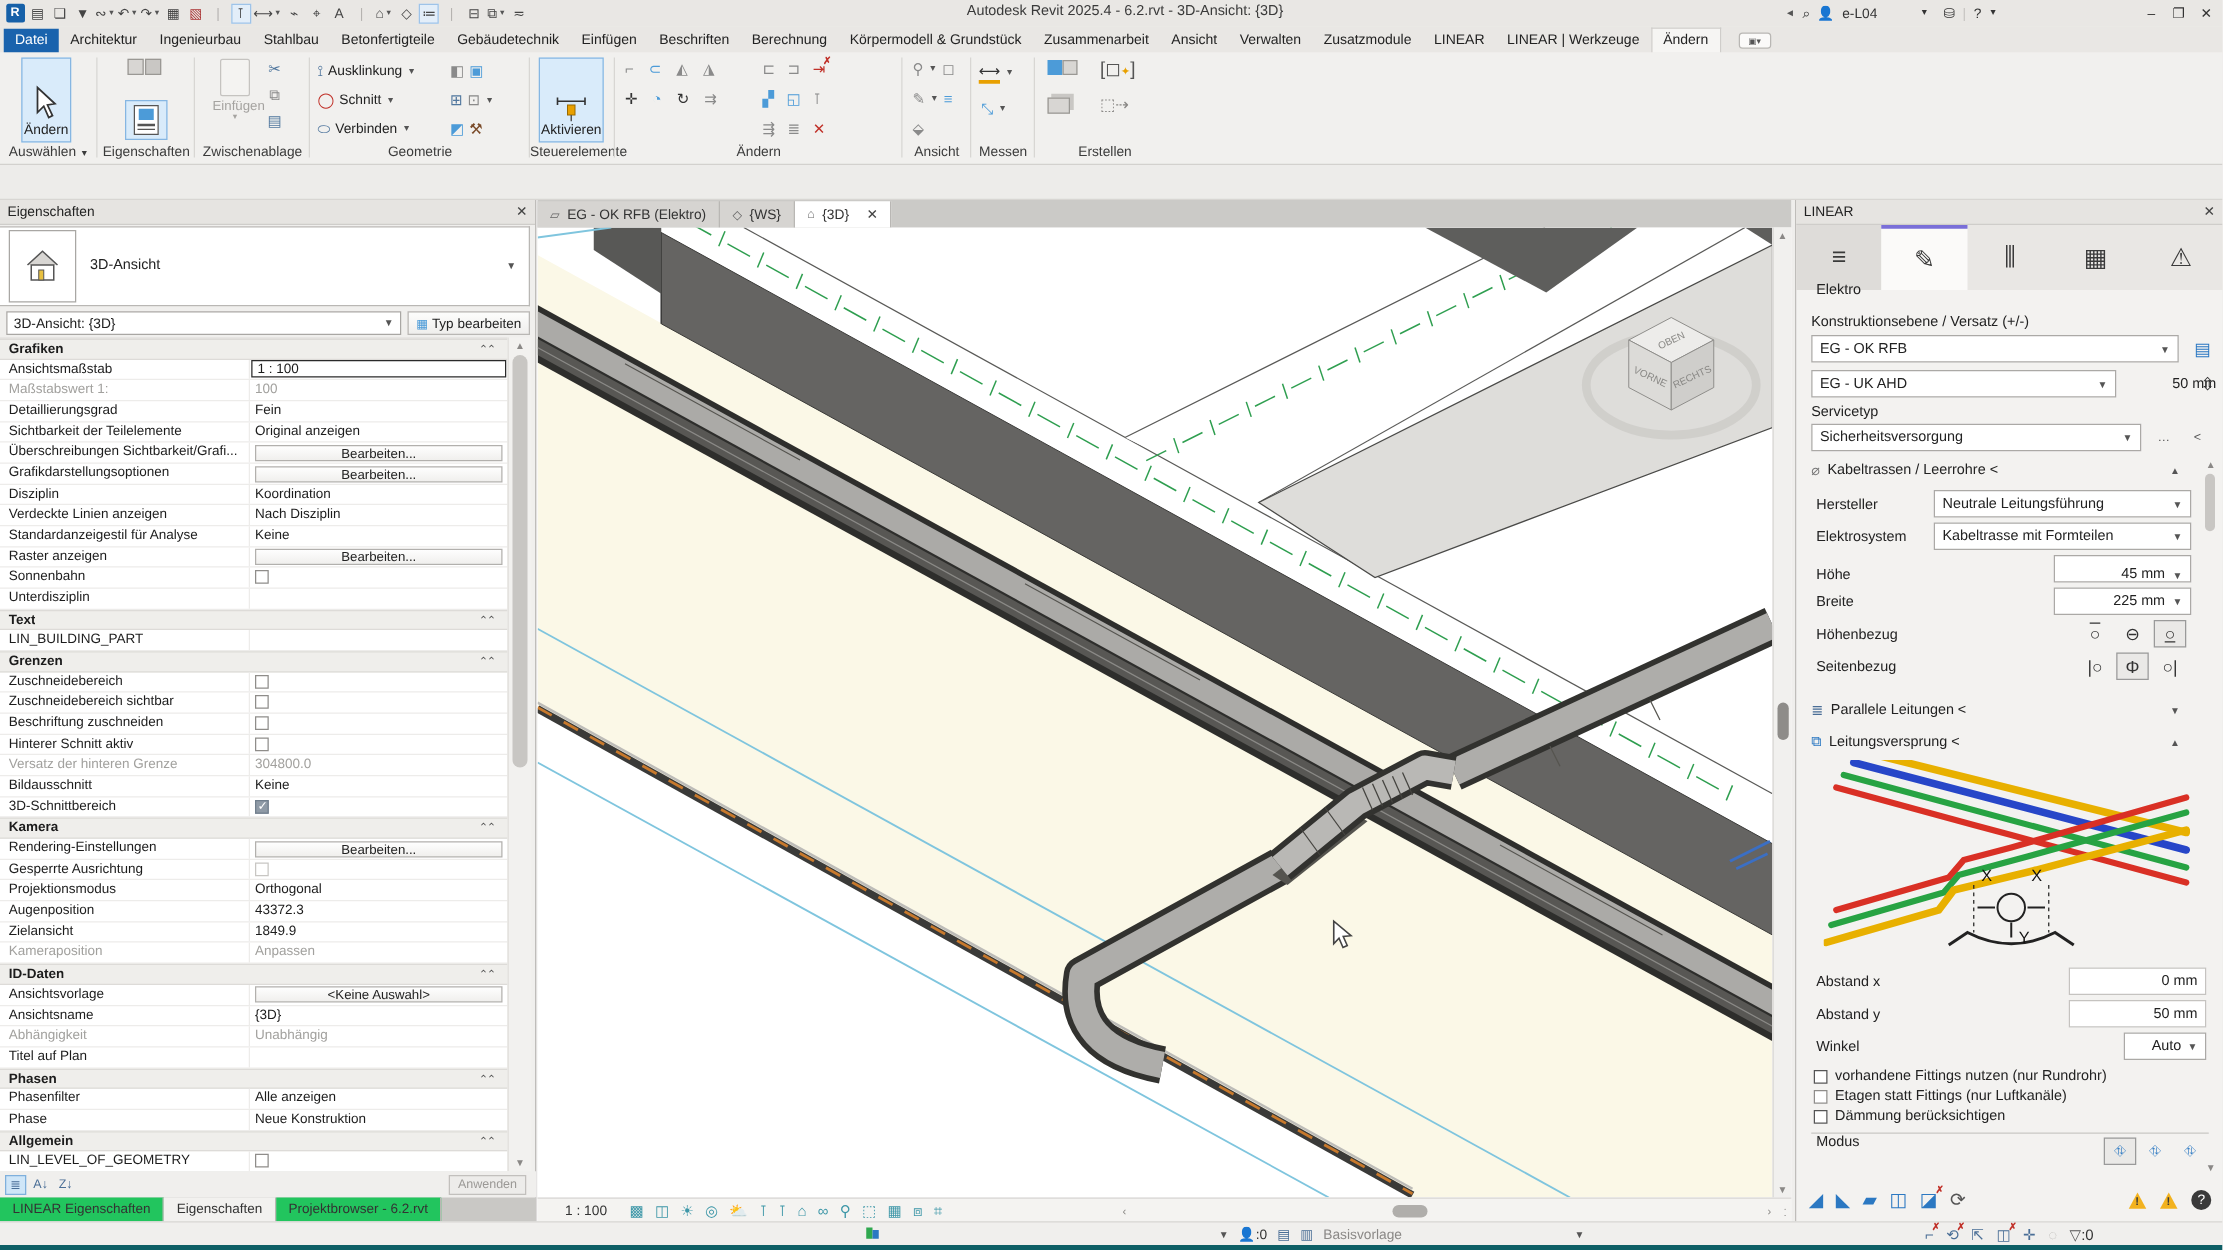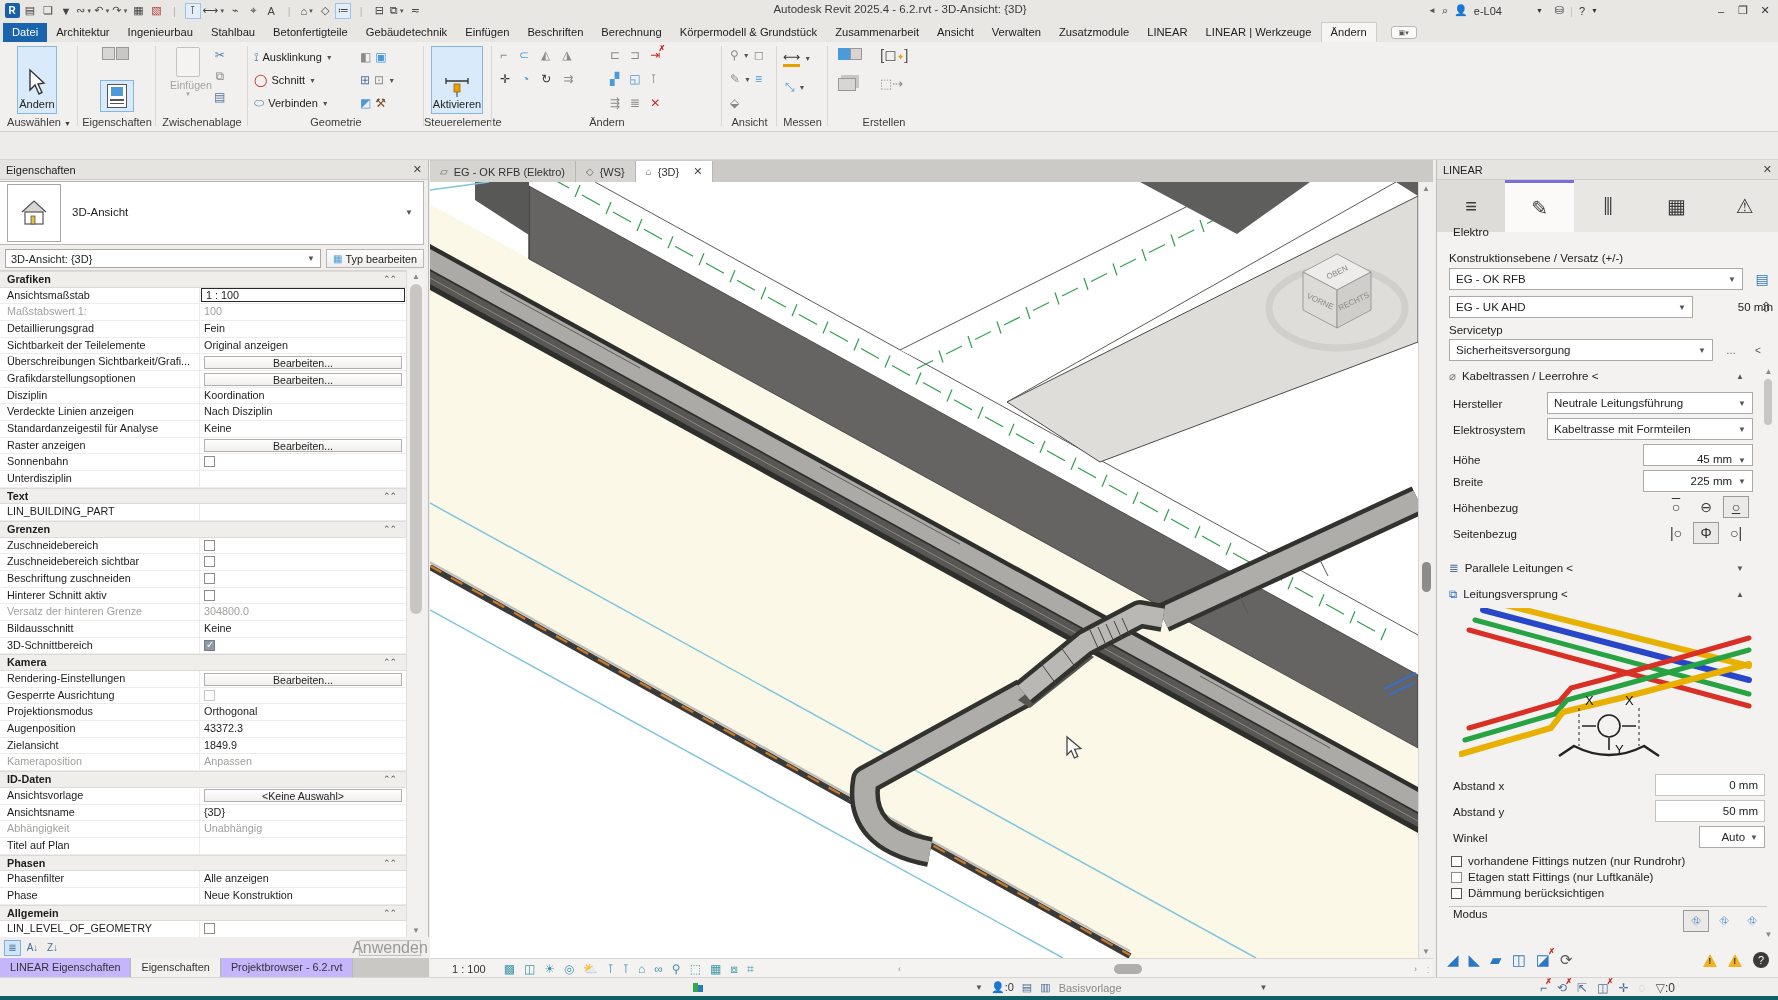--- a/index.html
+++ b/index.html
@@ -62,23 +62,23 @@
 .cb.on{background:#8F9AA6;border-color:#707E8C;}
 .cb.on:after{content:"✓";position:absolute;left:1px;top:-2px;color:#fff;font-size:10px;}
 .cb.dis{border-color:#C8C6C3;}
 .valbox{position:absolute;left:1px;right:1px;top:0px;bottom:1px;border:1px solid #2a2a2a;background:#fff;padding:0px 4px;}
 #pscroll{position:absolute;left:406px;top:110px;width:19px;height:667px;background:#F2F1EF;border-left:1px solid #DFDDDA;}
 #pscroll .ar{position:absolute;left:0;right:0;text-align:center;color:#8a8886;font-size:8px;}
 #pscroll .thumb{position:absolute;left:3px;width:12px;border-radius:6px;background:#C8C6C3;}
 #pfoot{position:absolute;left:0;top:777px;width:429px;height:21px;background:#F0EFED;display:flex;align-items:center;padding:0 4px;gap:3px;}
 .sorti{width:17px;height:16px;border:1px solid transparent;display:flex;align-items:center;justify-content:center;font-size:10px;color:#4a6e96;}
 .sorti.sel{background:#CFE6F8;border-color:#7FB0DC;}
-#applybtn{margin-left:auto;width:62px;height:16px;border:1px solid #C2C0BD;background:#EDECEA;color:#9B9996;font-size:16px;display:flex;align-items:center;justify-content:center;margin-right:4px;}
+#applybtn{margin-left:auto;width:62px;height:16px;border:1px solid #C2C0BD;background:#EDECEA;color:#9B9996;font-size:10px;display:flex;align-items:center;justify-content:center;margin-right:4px;}
 #ptabs{position:absolute;left:0;top:798px;width:429px;height:20px;background:#C9C8C5;display:flex;}
-.ptab{padding:3px 10px;font-size:10.8px;color:#333;background:#c4b5fd;border-right:1px solid #B9B7B4;}
+.ptab{padding:3px 10px;font-size:10.8px;color:#333;background:#22c55e;border-right:1px solid #B9B7B4;}
 .ptab.active{background:#F2F1EF;}
 
 #viewport{left:430px;top:160px;width:1003px;height:818px;background:#fff;}
 #vtabs{position:absolute;left:0;top:0;width:1003px;height:22px;background:#CBCAC7;display:flex;align-items:flex-end;}
 .vtab{height:21px;display:flex;align-items:center;padding:0 10px;gap:6px;font-size:11px;color:#333;background:#D6D4D1;border-right:1px solid #B9B7B4;}
 .vtab.active{background:#fff;}
 .vtab .x{color:#444;margin-left:8px;}
 .vticon{font-size:10px;color:#666;}
 #canvas{position:absolute;left:0;top:22px;width:988px;height:776px;overflow:hidden;}
 #vscroll{position:absolute;right:0;top:22px;width:15px;height:776px;background:#F1F0EE;border-left:1px solid #D8D6D3;}

